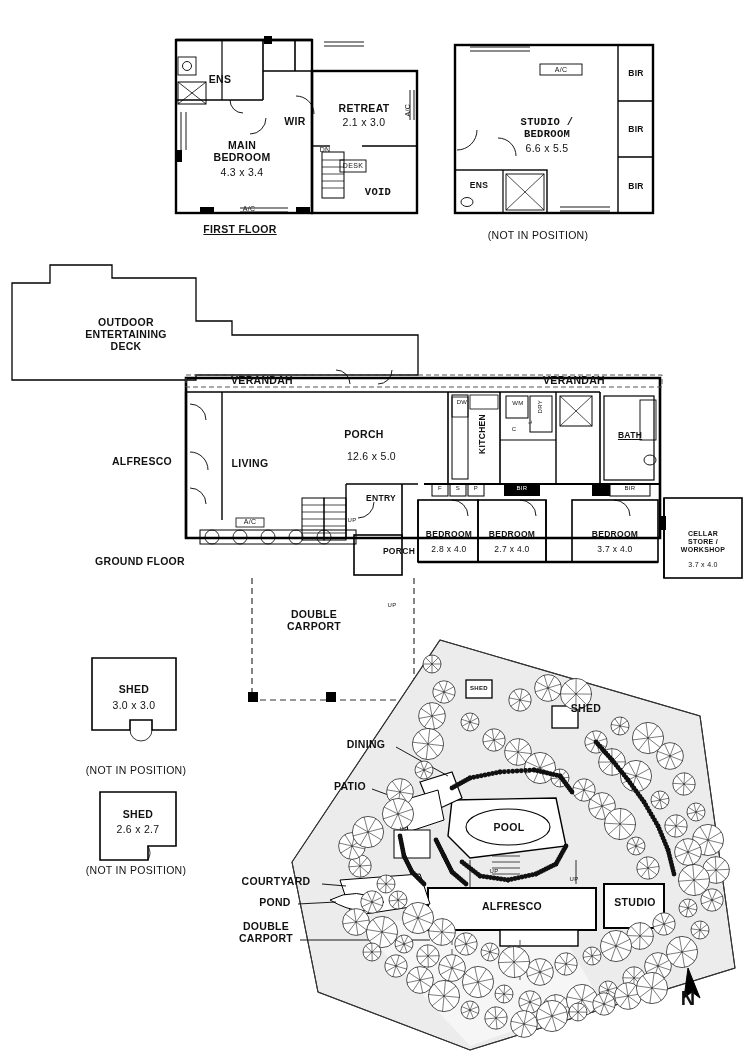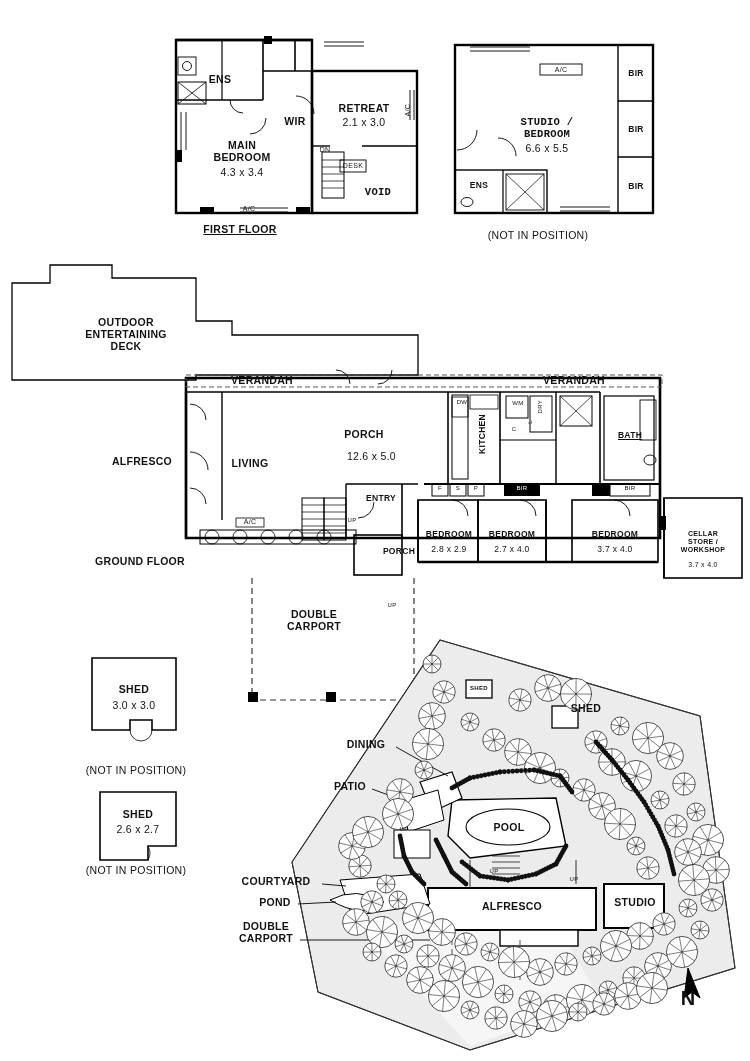--- a/index.html
+++ b/index.html
@@ -228,21 +228,21 @@
   <div class="lbl b" style="left:510px;top:374px;width:128px;">VERANDAH</div>
   <div class="lbl b" style="left:96px;top:455px;width:92px;">ALFRESCO</div>
   <div class="lbl b" style="left:216px;top:457px;width:68px;">LIVING</div>
   <div class="lbl b" style="left:324px;top:428px;width:80px;">PORCH</div>
   <div class="lbl" style="left:292px;top:450px;width:104px;text-align:right;">12.6 x 5.0</div>
   <div class="lbl b sm vert" style="left:477px;top:414px;width:12px;">KITCHEN</div>
   <div class="lbl b sm" style="left:608px;top:430px;width:44px;text-decoration:underline;">BATH</div>
   <div class="lbl b sm" style="left:356px;top:493px;width:50px;">ENTRY</div>
   <div class="lbl b sm" style="left:356px;top:546px;width:48px;margin-left:19px;">PORCH</div>
   <div class="lbl b sm" style="left:420px;top:529px;width:58px;">BEDROOM</div>
-  <div class="lbl sm" style="left:420px;top:544px;width:58px;">2.8 x 2.9</div>
+  <div class="lbl sm" style="left:420px;top:544px;width:58px;">2.8 x 4.0</div>
   <div class="lbl b sm" style="left:481px;top:529px;width:62px;">BEDROOM</div>
   <div class="lbl sm" style="left:481px;top:544px;width:62px;">2.7 x 4.0</div>
   <div class="lbl b sm" style="left:576px;top:529px;width:78px;">BEDROOM</div>
   <div class="lbl sm" style="left:576px;top:544px;width:78px;">3.7 x 4.0</div>
   <div class="lbl b xs" style="left:666px;top:530px;width:74px;">CELLAR
 STORE /
 WORKSHOP</div>
   <div class="lbl xs" style="left:666px;top:561px;width:74px;">3.7 x 4.0</div>
   <div class="lbl b" style="left:262px;top:608px;width:104px;">DOUBLE
 CARPORT</div>

